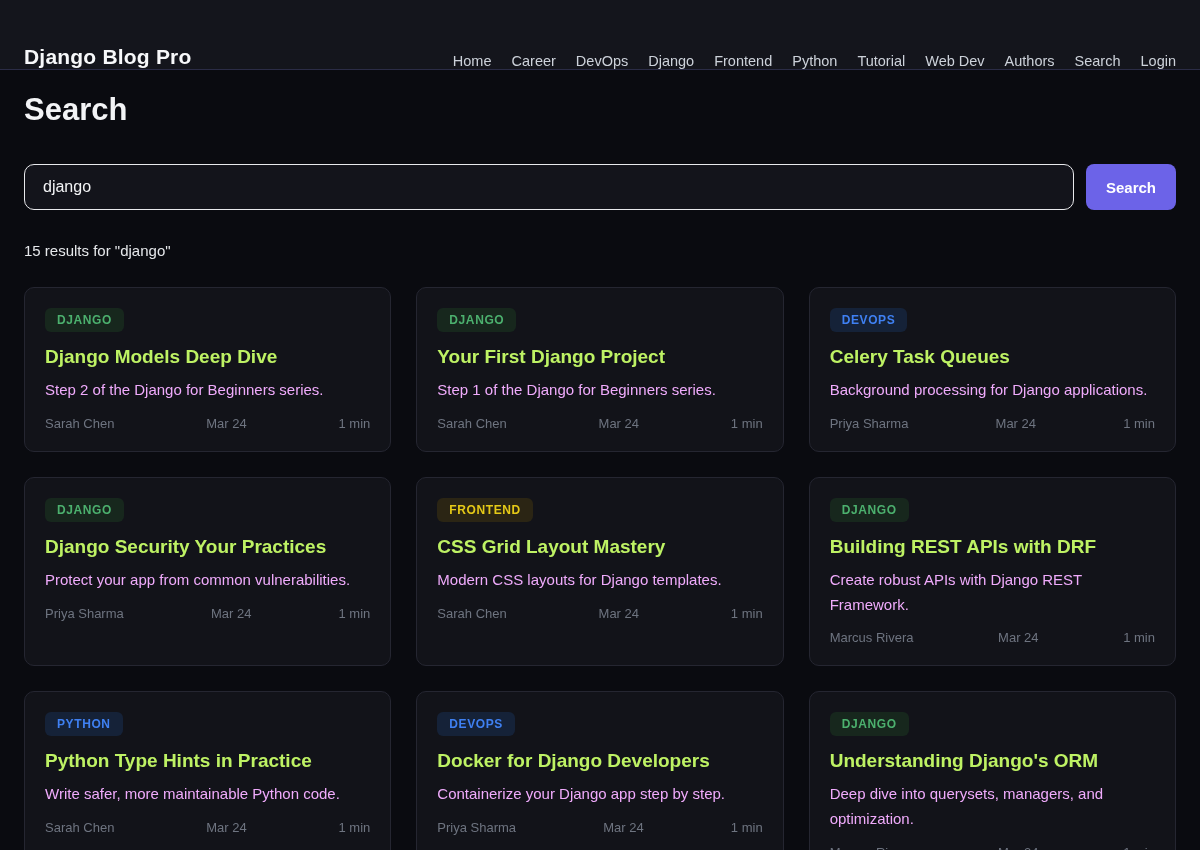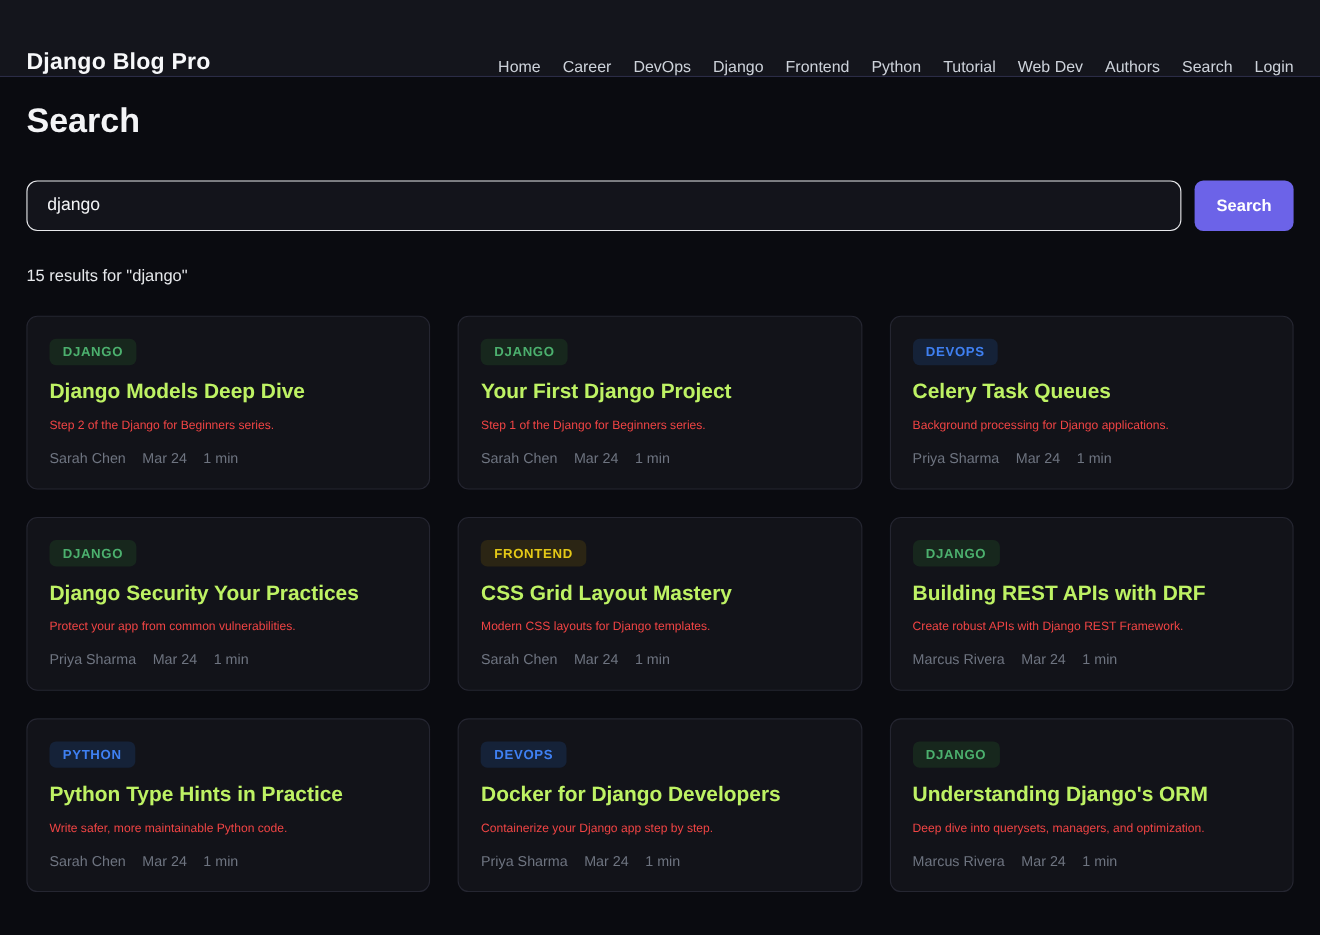--- a/index.html
+++ b/index.html
@@ -103,30 +103,31 @@
   .badge[data-badge-color="blue"]   { color: #3f80f2; background: #152238; }
   .badge[data-badge-color="yellow"] { color: #e5c917; background: #2b2514; }
   .card-title {
     margin-top: 14px;
     font-size: 19px;
     font-weight: bold;
     color: #bef264;
   }
   .card-desc {
     margin-top: 10px;
-    font-size: 11px;
+    font-size: 15px;
     line-height: 1.65;
-    color: #ef4444;
+    color: #f0abfc;
   }
   .card-meta {
     margin-top: 13px;
     display: flex;
     gap: 15px;
     font-size: 13px;
     color: #6e7480;
+    justify-content: space-between;
   }
 </style>
 </head>
 <body>
 
 <header class="site-header">
   <div class="brand">Django Blog Pro</div>
   <nav class="nav">
   <a class="nav-link">Home</a>
 

